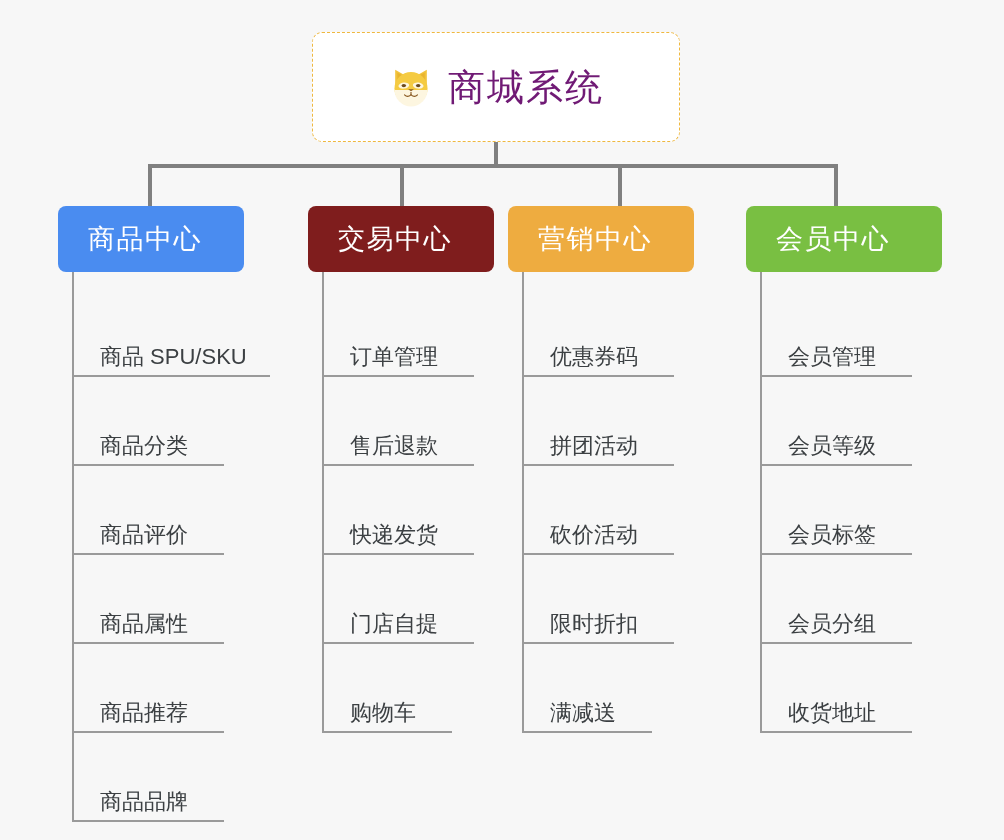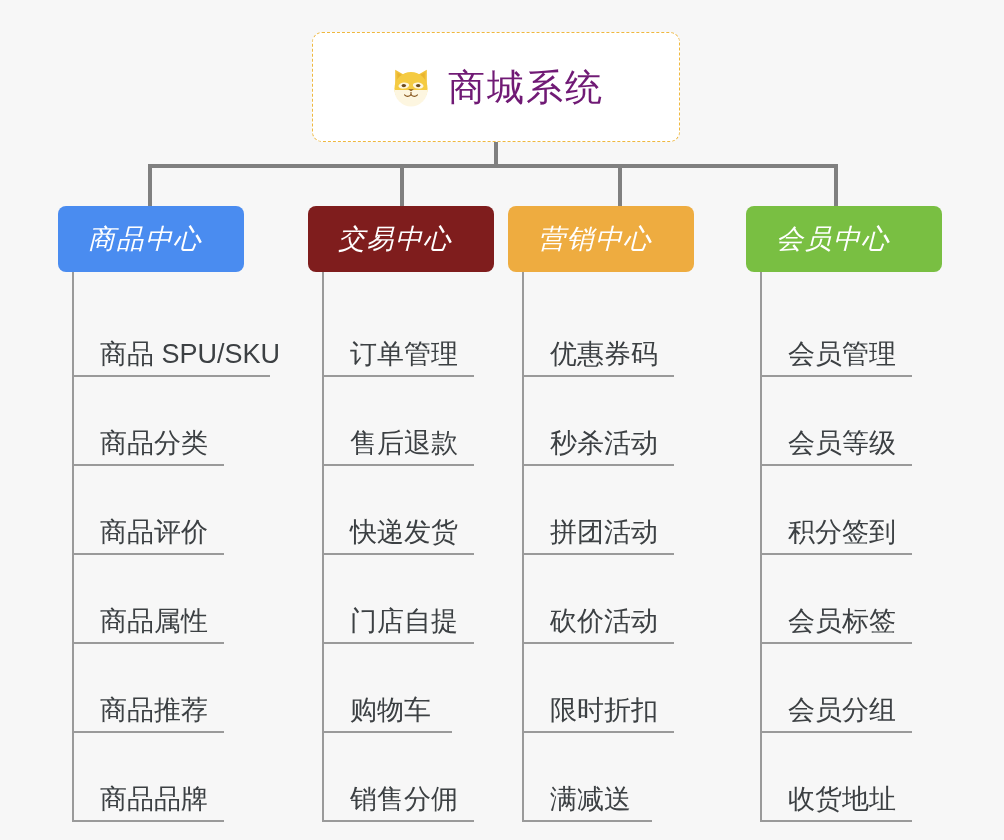--- a/index.html
+++ b/index.html
@@ -88,21 +88,20 @@
   .branch-3 { left: 508px; }
   .branch-4 { left: 746px; }
 
   .branch-head {
     height: 66px;
     border-radius: 8px;
     display: flex;
     align-items: center;
     box-sizing: border-box;
     padding-left: 30px;
-    font-style: italic;
   }
   .branch-head-label {
     font-size: 27px;
     color: #ffffff;
     letter-spacing: 1.5px;
     line-height: 1;
     white-space: nowrap;
   }
   .branch-1 .branch-head { width: 186px; background: #4a8cf0; }
   .branch-2 .branch-head { width: 186px; background: #e75a58; }
@@ -126,21 +125,21 @@
 
   .leaf {
     position: relative;
     height: 89px;
     box-sizing: border-box;
     display: flex;
     align-items: flex-end;
     padding-left: 28px;
   }
   .leaf-label {
-    font-size: 27px;
+    font-size: 22px;
     color: #3c4043;
     line-height: 1;
     white-space: nowrap;
     position: relative;
     bottom: 9px;
   }
   .leaf-underline {
     position: absolute;
     left: 0;
     bottom: 0;
@@ -238,41 +237,33 @@
           <div class="leaf-underline" style="width: 152px;"></div>
         </div>
         <div class="leaf">
           <span class="leaf-label">门店自提</span>
           <div class="leaf-underline" style="width: 152px;"></div>
         </div>
         <div class="leaf">
           <span class="leaf-label">购物车</span>
           <div class="leaf-underline" style="width: 130px;"></div>
         </div>
-        <div class="leaf">
-          <span class="leaf-label">销售分佣</span>
-          <div class="leaf-underline" style="width: 152px;"></div>
-        </div>
       </div>
     </div>
   <div class="branch branch-3">
       <div class="branch-head" style="background: rgb(238, 172, 64);">
         <span class="branch-head-label">营销中心</span>
       </div>
       <div class="leaf-list">
         <div class="trunk"></div>
         <div class="leaf">
           <span class="leaf-label">优惠券码</span>
           <div class="leaf-underline" style="width: 152px;"></div>
         </div>
         <div class="leaf">
-          <span class="leaf-label">秒杀活动</span>
-          <div class="leaf-underline" style="width: 152px;"></div>
-        </div>
-        <div class="leaf">
           <span class="leaf-label">拼团活动</span>
           <div class="leaf-underline" style="width: 152px;"></div>
         </div>
         <div class="leaf">
           <span class="leaf-label">砍价活动</span>
           <div class="leaf-underline" style="width: 152px;"></div>
         </div>
         <div class="leaf">
           <span class="leaf-label">限时折扣</span>
           <div class="leaf-underline" style="width: 152px;"></div>
@@ -291,24 +282,20 @@
         <div class="trunk"></div>
         <div class="leaf">
           <span class="leaf-label">会员管理</span>
           <div class="leaf-underline" style="width: 152px;"></div>
         </div>
         <div class="leaf">
           <span class="leaf-label">会员等级</span>
           <div class="leaf-underline" style="width: 152px;"></div>
         </div>
         <div class="leaf">
-          <span class="leaf-label">积分签到</span>
-          <div class="leaf-underline" style="width: 152px;"></div>
-        </div>
-        <div class="leaf">
           <span class="leaf-label">会员标签</span>
           <div class="leaf-underline" style="width: 152px;"></div>
         </div>
         <div class="leaf">
           <span class="leaf-label">会员分组</span>
           <div class="leaf-underline" style="width: 152px;"></div>
         </div>
         <div class="leaf">
           <span class="leaf-label">收货地址</span>
           <div class="leaf-underline" style="width: 152px;"></div>

